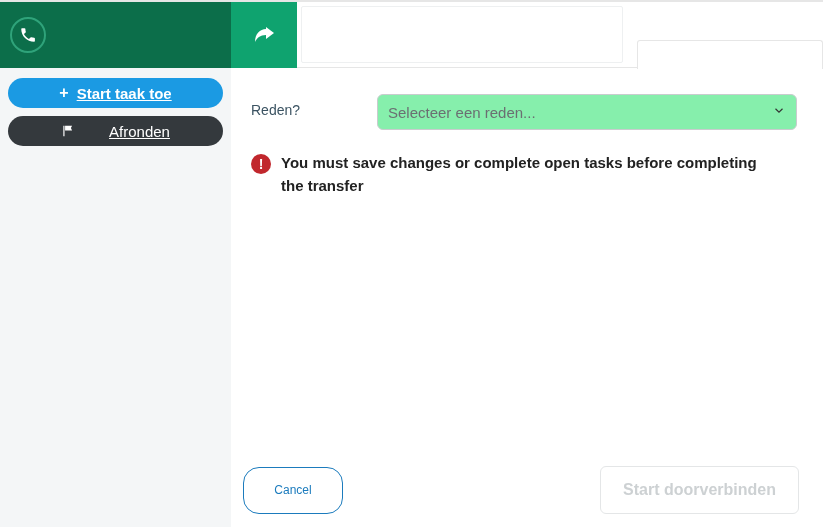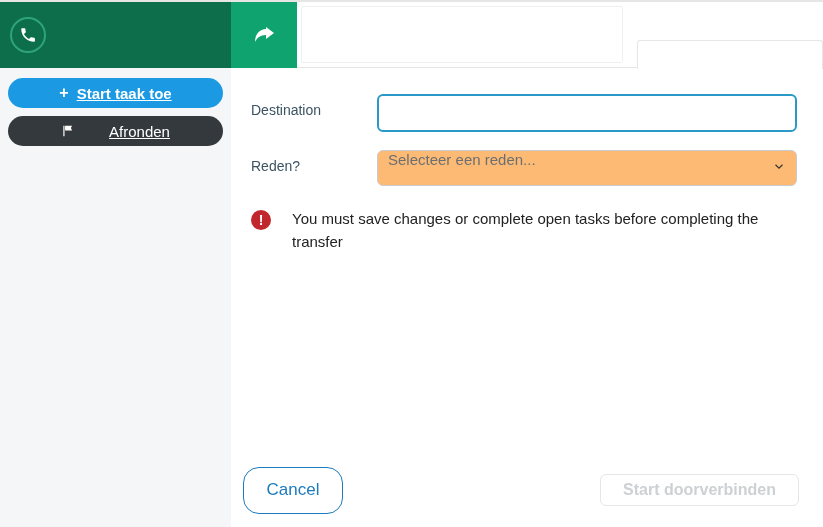--- a/index.html
+++ b/index.html
@@ -29,32 +29,32 @@
   .tab svg { width: 24px; height: 24px; fill: #fff; }
   .tab-spacer { flex: 1; position: relative; }
   .tab-chip { position: absolute; left: 4px; top: 4px; right: 200px; bottom: 4px; border: 1px solid #eef0f1; border-radius: 2px; }
   .tab-chip2 { position: absolute; right: 0; top: 38px; left: 340px; bottom: -2px; border-top: 1px solid #e6e6e6; border-left: 1px solid #e6e6e6; border-right: 1px solid #e6e6e6; border-radius: 3px 3px 0 0; background:#fff; }
 
   .form-area { flex: 1; padding: 26px 26px 6px 20px; overflow: auto; }
   .row { display: flex; align-items: flex-start; margin-bottom: 18px; }
   .row .label { width: 126px; color: #3b5362; font-size: 14px; padding-top: 8px; }
   .row .control { flex: 1; }
   .text-input { width: 100%; height: 38px; border: 2px solid #2a99c8; border-radius: 6px; padding: 0 10px; font-size: 14px; outline: none; background:#fff; }
-  .select { width: 100%; height: 36px; border: 1px solid #c9ccce; border-radius: 6px; padding: 0 34px 0 10px; font-size: 15px; color: #6b6f72; background: #fdba74; display:flex; align-items:flex-start; position:relative; cursor:pointer; }
+  .select { width: 100%; height: 36px; border: 1px solid #c9ccce; border-radius: 6px; padding: 0 34px 0 10px; font-size: 15px; color: #6b6f72; background: #86efac; display:flex; align-items:center; position:relative; cursor:pointer; }
   .select .chev { position:absolute; right:10px; top:50%; transform:translateY(-50%); }
   .select .chev svg { width:14px; height:14px; stroke:#333; fill:none; stroke-width:2; }
   .textarea { width: 100%; height: 146px; border: 1px solid #bfe0ef; border-radius: 6px; padding: 8px 10px; font-size: 14px; outline: none; resize: none; background:#fff; }
 
   .warning { display:flex; align-items:flex-start; gap:10px; margin-top: 22px; }
   .warn-icon { width:20px; height:20px; border-radius:50%; background:#c1272d; color:#fff; display:flex; align-items:center; justify-content:center; font-weight:bold; font-size:14px; flex-shrink:0; margin-top:2px; }
-  .warn-text { font-weight:400; color:#222; font-size:15px; line-height:1.5; max-width: 480px; margin-left: 11px; }
+  .warn-text { font-weight:700; color:#222; font-size:15px; line-height:1.5; max-width: 480px; }
 
   .footer { height: 64px; border-top: 0; display:flex; align-items:center; justify-content:space-between; padding: 0 24px 10px 12px; }
-  .btn-outline { height: 47px; min-width: 100px; padding: 0 20px; border: 1.5px solid #1b7bbd; color:#1b7bbd; background:#fff; border-radius:16px; font-size:17px; cursor:pointer;text-align:center; }
-  .btn-disabled { height: 32px; padding: 0 22px; border: 1px solid #e4e6e7; background:#fff; color:#cdd1d3; border-radius:6px; font-size:16px; font-weight:600; cursor:not-allowed; }
+  .btn-outline { height: 47px; min-width: 100px; padding: 0 20px; border: 1.5px solid #1b7bbd; color:#1b7bbd; background:#fff; border-radius:16px; font-size:12px; cursor:pointer;text-align:center; }
+  .btn-disabled { height: 48px; padding: 0 22px; border: 1px solid #e4e6e7; background:#fff; color:#cdd1d3; border-radius:6px; font-size:16px; font-weight:600; cursor:not-allowed; }
 </style>
 </head>
 <body>
 
 <div class="app">
   <div class="topbar-line"></div>
   <div class="main">
     <div class="sidebar">
       <div class="sb-header green">
         <div class="call-circle">
@@ -87,26 +87,20 @@
             </svg>
         </div>
         <div class="tab-spacer">
           <div class="tab-chip"></div>
           <div class="tab-chip2"></div>
         </div>
       </div>
 
       <div class="form-area">
         <div class="row">
-          <div class="label">Destination</div>
-          <div class="control">
-            <input class="text-input" type="text" value="" style="">
-          </div>
-        </div>
-        <div class="row">
           <div class="label">Reden?</div>
           <div class="control">
             <div class="select">
               <span>Selecteer een reden...</span>
               <span class="chev">
                 <svg viewBox="0 0 24 24">
                     <polyline points="6 9 12 15 18 9"></polyline>
                   </svg>
               </span>
             </div>

